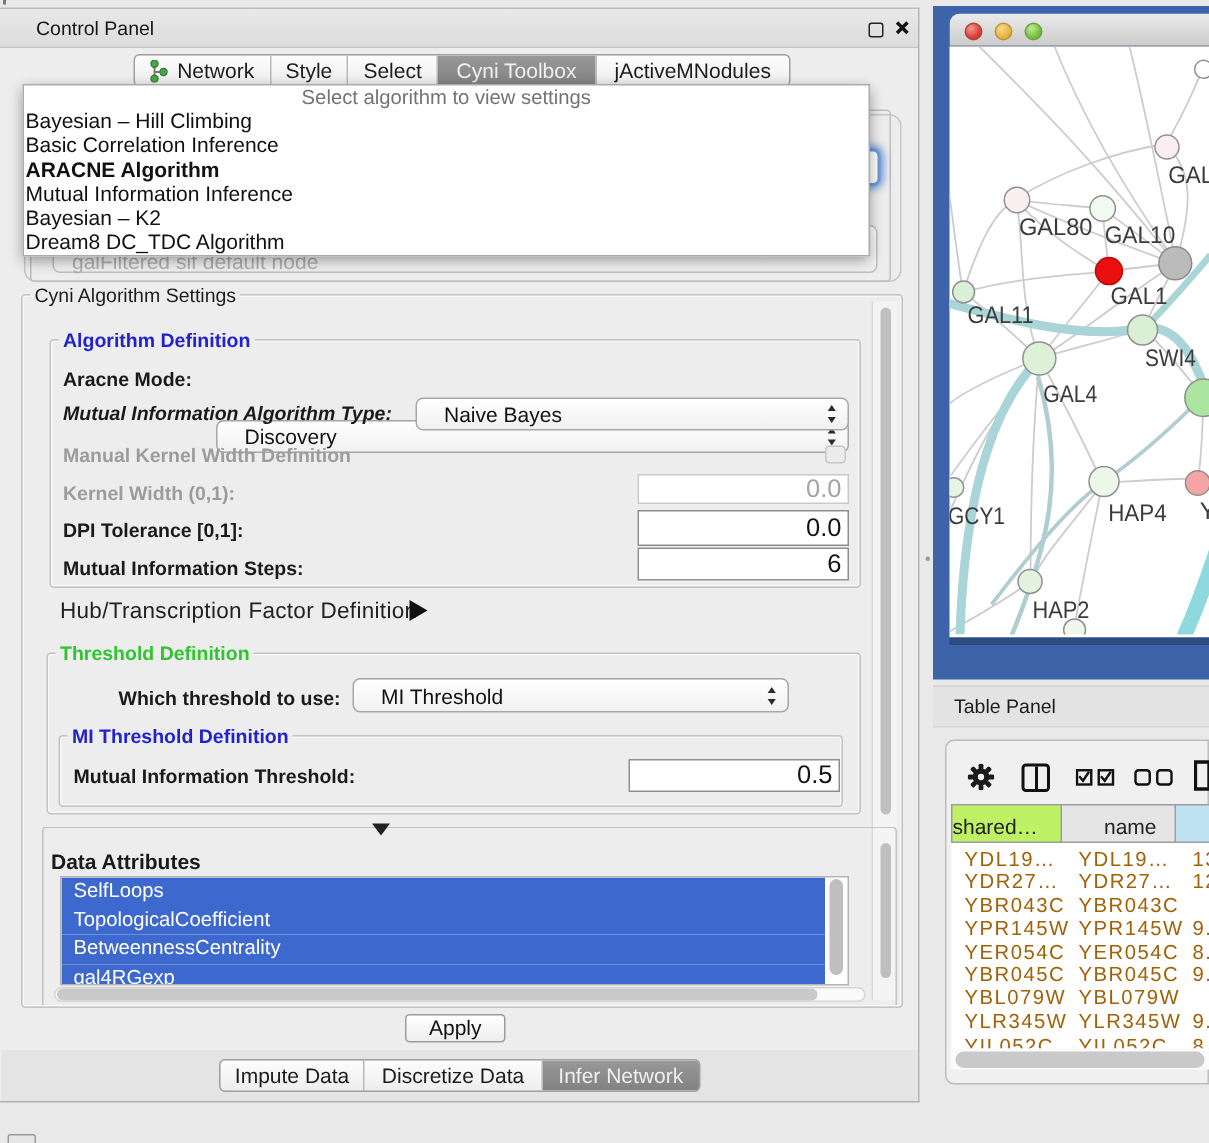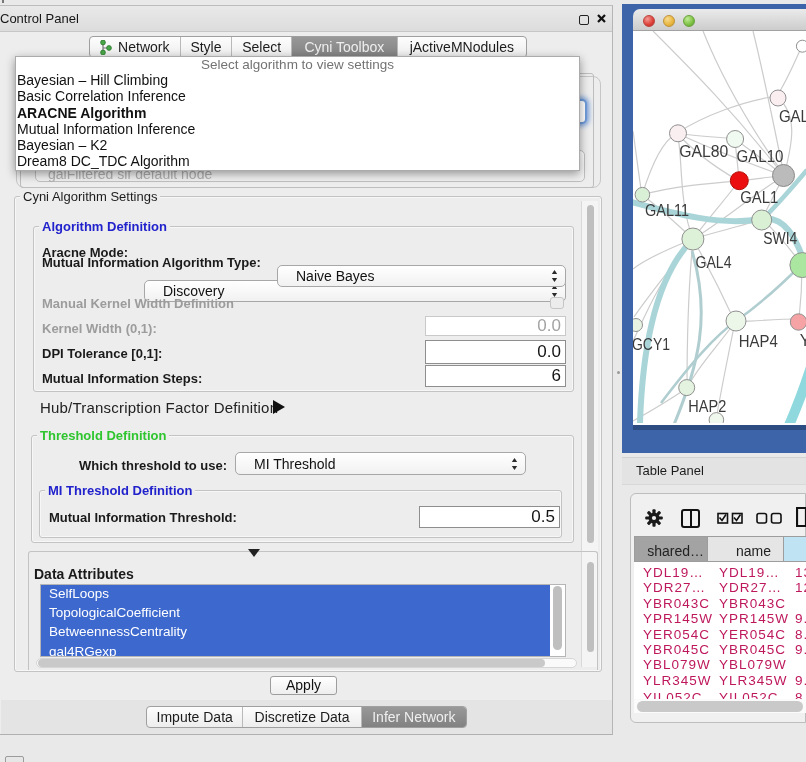--- a/index.html
+++ b/index.html
@@ -6,21 +6,21 @@
 html,body { width:806px; height:762px; overflow:hidden; background:#e9e9e9;
   font-family:"Liberation Sans", sans-serif; }
 .abs { position:absolute; }
 #stage { position:relative; width:806px; height:762px; }
 
 
 #cpwin { left:0; top:5px; width:613px; height:730px; background:#EDEDED;
   border-top:1px solid #bdbdbd; border-right:1px solid #b5b5b5; border-bottom:1px solid #b0b0b0; }
 #cptitle { left:0; top:6px; width:612px; height:26px;
   background:linear-gradient(#e9e9e9,#dcdcdc); border-bottom:1px solid #c6c6c6;
-  font-size:13px; color:#161616; line-height:26px; padding-left:0; }
+  font-size:13px; color:#161616; line-height:26px; padding-left:24px; }
 #btnfloat { left:579px; top:15px; width:10px; height:10px; border:1.5px solid #222; border-radius:2px; }
 
 
 
 .tabbar { height:22px; display:flex; border:1px solid #9f9f9f; border-radius:4px;
   background:linear-gradient(#fdfdfd,#ededed); overflow:hidden; }
 .tabbar .tab { height:100%; display:flex; align-items:center; justify-content:center;
   font-size:14px; color:#1c1c1c; border-right:1px solid #b9b9b9; }
 .tabbar .tab:last-child { border-right:none; }
 .tabbar .sel { background:linear-gradient(#989898,#828282); color:#efefef; }
@@ -70,21 +70,21 @@
 
 
 #tptitle { left:622px; top:457px; width:184px; height:28px; background:#e3e3e3;
   border-top:1px solid #d2d2d2; border-bottom:1px solid #d8d8d8;
   font-size:13px; color:#1c1c1c; line-height:26px; padding-left:14px; }
 #tpbox { left:630px; top:493px; width:176px; height:230px; background:#f0f0f0;
   border:1px solid #bdbdbd; border-radius:6px 0 0 6px; }
 .hcell { position:absolute; top:536px; height:26px; border-right:1px solid #9d9d9d;
   border-top:1px solid #9d9d9d; border-bottom:1px solid #9d9d9d;
   font-size:14px; color:#222; text-align:center; line-height:29px; }
-.trow { position:absolute; font-size:13.5px; letter-spacing:1px; color:#be185d; height:15.4px; line-height:15.4px;text-align:right; }
+.trow { position:absolute; font-size:13.5px; letter-spacing:1px; color:#a16207; height:15.4px; line-height:15.4px;text-align:right; }
 </style>
 </head>
 <body>
 <div id="stage">
   <div class="abs" style="left:2px;top:0;width:2px;height:3px;background:#777;"></div>
 
   <div class="abs" id="cpwin"></div>
   <div class="abs" id="cptitle">Control Panel</div>
   <div class="abs" id="btnfloat"></div>
   <svg class="abs" style="left:596px;top:13px;" width="11" height="11" viewBox="0 0 11 11">
@@ -135,21 +135,21 @@
 
   <div class="lbl" style="left:42px;top:245px;">Aracne Mode:</div>
   <div class="combo" style="left:144px;top:240px;width:422px;height:22px;margin-top:40px;">
       <span class="ctext">Discovery</span>
     <svg width="7" height="13" viewBox="0 0 7 13">
         <path d="M3.5 0.5 L6.2 4.5 L0.8 4.5 Z" fill="#2b2b2b"></path>
         <path d="M3.5 12.5 L6.2 8.5 L0.8 8.5 Z" fill="#2b2b2b"></path>
       </svg>
   </div>
 
-  <div class="lbl" style="left:42px;top:255px;">Mutual Information Algorithm Type:</div>
+  <div class="lbl" style="left:42px;top:268px;font-style:italic;">Mutual Information Algorithm Type:</div>
   <div class="combo" style="left:277px;top:265px;width:289px;height:22px;">
       <span class="ctext">Naive Bayes</span>
     <svg width="7" height="13" viewBox="0 0 7 13">
         <path d="M3.5 0.5 L6.2 4.5 L0.8 4.5 Z" fill="#2b2b2b"></path>
         <path d="M3.5 12.5 L6.2 8.5 L0.8 8.5 Z" fill="#2b2b2b"></path>
       </svg>
   </div>
 
   <div class="lbl lblgray" style="left:42px;top:296px;">Manual Kernel Width Definition</div>
   <div class="abs" style="left:550px;top:297px;width:14px;height:12px;background:#ececec;border:1px solid #c6c6c6;border-radius:3px;"></div>
@@ -330,21 +330,21 @@
   <svg class="abs" style="left:756px;top:512px;" width="27" height="12" viewBox="0 0 27 12">
     <g fill="none" stroke="#111" stroke-width="1.6">
       <rect x="1" y="1.5" width="9.5" height="9.5" rx="2"></rect>
       <rect x="15.5" y="1.5" width="9.5" height="9.5" rx="2"></rect>
     </g>
   </svg>
   <svg class="abs" style="left:796px;top:505px;" width="10" height="24" viewBox="0 0 10 24">
     <path d="M1 3 L1 21 L10 21 L10 3 Z" fill="none" stroke="#111" stroke-width="2.2"></path>
   </svg>
 
-  <div class="hcell" style="left:634px;width:74px;background:#a3a3a3;border-left:1px solid #9d9d9d;text-align:right;padding-right:3px;">shared…</div>
+  <div class="hcell" style="left:634px;width:74px;background:#bef264;border-left:1px solid #9d9d9d;text-align:left;padding-right:3px;">shared…</div>
   <div class="hcell" style="left:708px;width:76px;background:#e5e5e5;padding-left:16px;">name</div>
   <div class="hcell" style="left:784px;width:22px;background:#bfe3f2;border-right:none;"> </div>
 
   <div class="abs" style="left:634px;top:562px;width:172px;height:137px;background:#ffffff;"></div>
   <div class="trow" style="left:643px;top:565px;">YDL19…</div>
     <div class="trow" style="left:719px;top:565px;">YDL19…</div>
     <div class="trow" style="left:795px;top:565px;">13</div>
   <div class="trow" style="left:643px;top:580.4px;">YDR27…</div>
     <div class="trow" style="left:719px;top:580.4px;">YDR27…</div>
     <div class="trow" style="left:795px;top:580.4px;">12</div>

